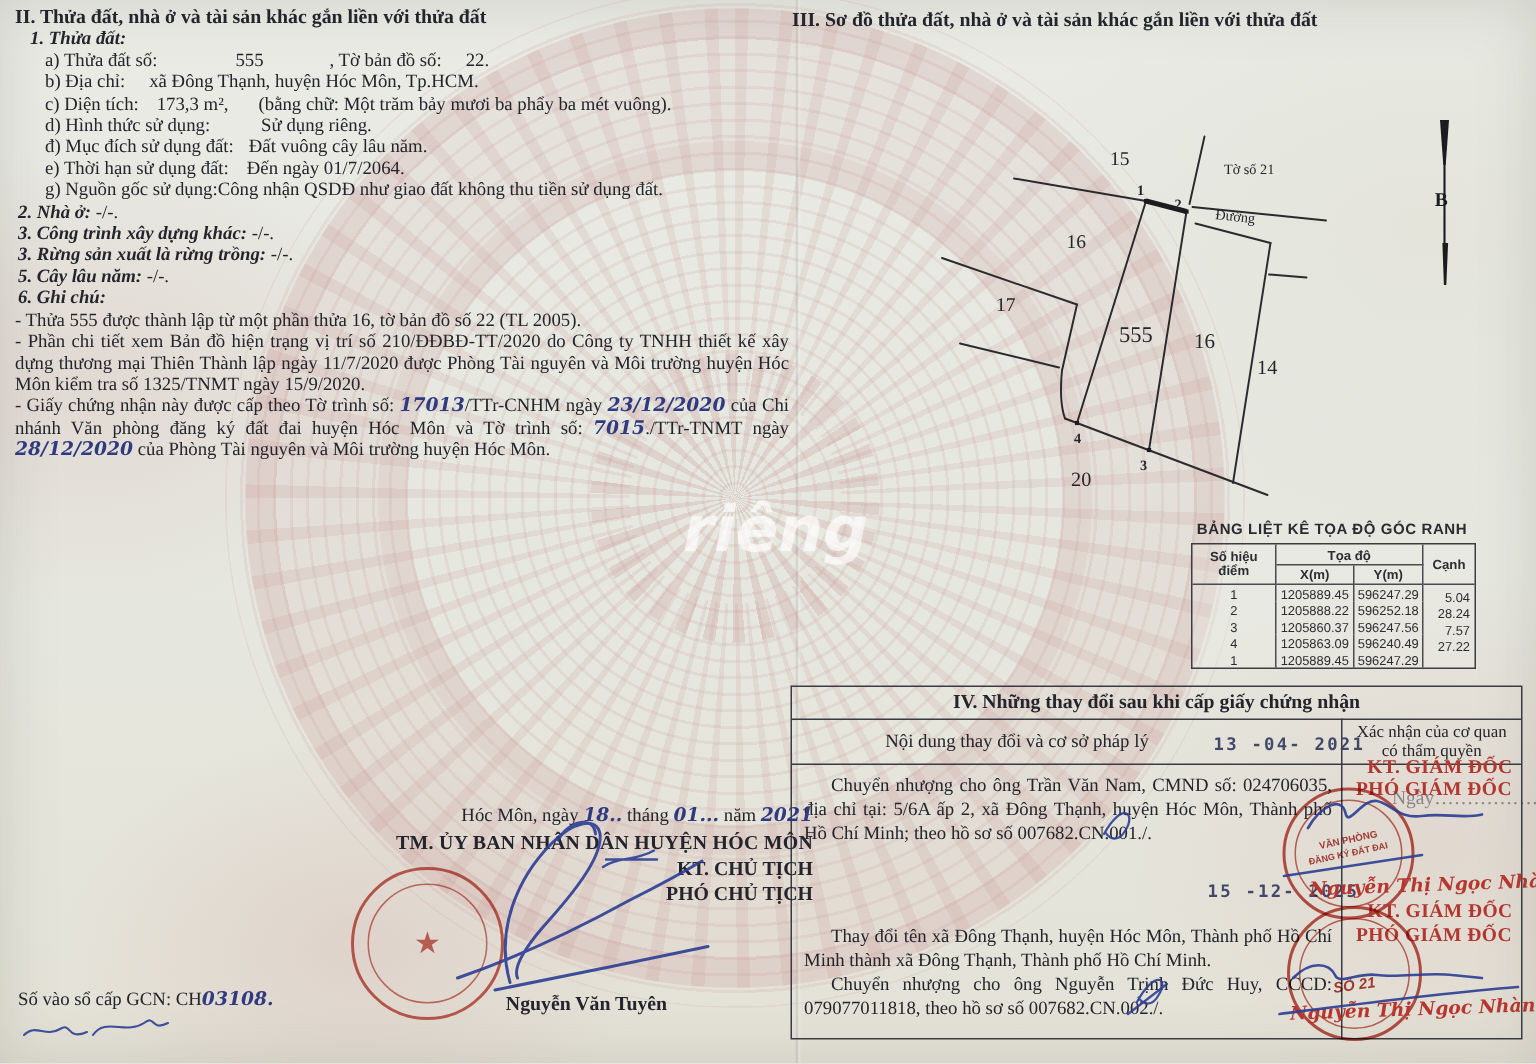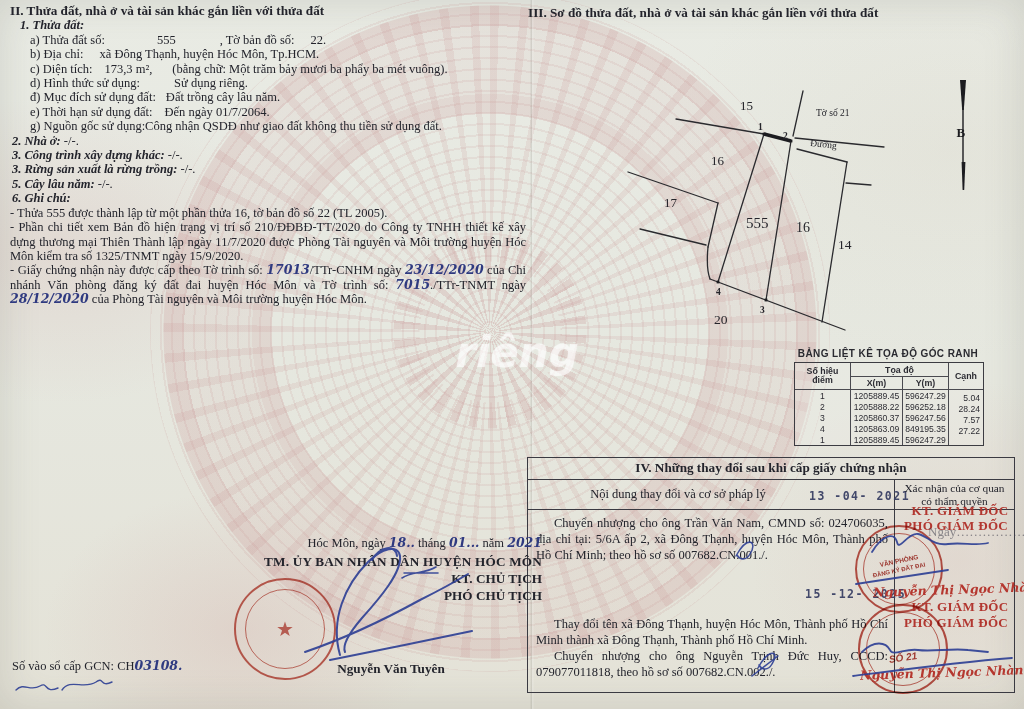--- a/index.html
+++ b/index.html
@@ -122,21 +122,21 @@
     <div class="itm">
       <span>b) Địa chỉ:</span><span class="ml16">xã Đông Thạnh, huyện Hóc Môn, Tp.HCM.</span>
     </div>
     <div class="itm">
       <span>c) Diện tích:</span><span class="ml12">173,3 m²,</span><span class="ml20">(bằng chữ: Một trăm bảy mươi ba phẩy ba mét vuông).</span>
     </div>
     <div class="itm">
       <span>d) Hình thức sử dụng:</span><span class="ml34">Sử dụng riêng.</span>
     </div>
     <div class="itm">
-      <span>đ) Mục đích sử dụng đất:</span><span class="ml10">Đất trồng cây lâu năm.</span>
+      <span>đ) Mục đích sử dụng đất:</span><span class="ml10">Đất vuông cây lâu năm.</span>
     </div>
     <div class="itm">
       <span>e) Thời hạn sử dụng đất:</span><span class="ml12">Đến ngày 01/7/2064.</span>
     </div>
     <div class="itm">
       <span>g) Nguồn gốc sử dụng:</span><span class="ml22">Công nhận QSDĐ như giao đất không thu tiền sử dụng đất.</span>
     </div>
     <div class="it2"><span class="bi">2. Nhà ở:</span> <span>-/-.</span></div>
     <div class="it2"><span class="bi">3. Công trình xây dựng khác:</span> <span>-/-.</span></div>
     <div class="it2"><span class="bi">3. Rừng sản xuất là rừng trồng:</span> <span>-/-.</span></div>
@@ -167,21 +167,21 @@
       <div class="c" style="grid-area:3/2/4/3;border-bottom:none">1205889.45</div>
       <div class="c" style="grid-area:3/3/4/4;border-bottom:none">596247.29</div>
       <div class="c" style="grid-area:4/1/5/2;border-bottom:none">2</div>
       <div class="c" style="grid-area:4/2/5/3;border-bottom:none">1205888.22</div>
       <div class="c" style="grid-area:4/3/5/4;border-bottom:none">596252.18</div>
       <div class="c" style="grid-area:5/1/6/2;border-bottom:none">3</div>
       <div class="c" style="grid-area:5/2/6/3;border-bottom:none">1205860.37</div>
       <div class="c" style="grid-area:5/3/6/4;border-bottom:none">596247.56</div>
       <div class="c" style="grid-area:6/1/7/2;border-bottom:none">4</div>
       <div class="c" style="grid-area:6/2/7/3;border-bottom:none">1205863.09</div>
-      <div class="c" style="grid-area:6/3/7/4;border-bottom:none">849195.35</div>
+      <div class="c" style="grid-area:6/3/7/4;border-bottom:none">596240.49</div>
       <div class="c nb" style="grid-area:7/1/8/2">1</div>
       <div class="c nb" style="grid-area:7/2/8/3">1205889.45</div>
       <div class="c nb" style="grid-area:7/3/8/4">596247.29</div>
       <div class="c last nb edgecell" style="grid-area:3/4/8/5">
         <span style="top:3px">5.04</span>
         <span style="top:14px">28.24</span>
         <span style="top:25px">7.57</span>
         <span style="top:36px">27.22</span>
       </div>
     </div>

